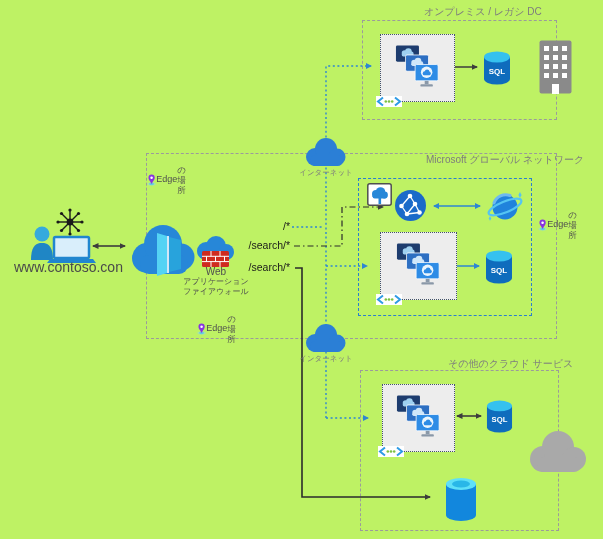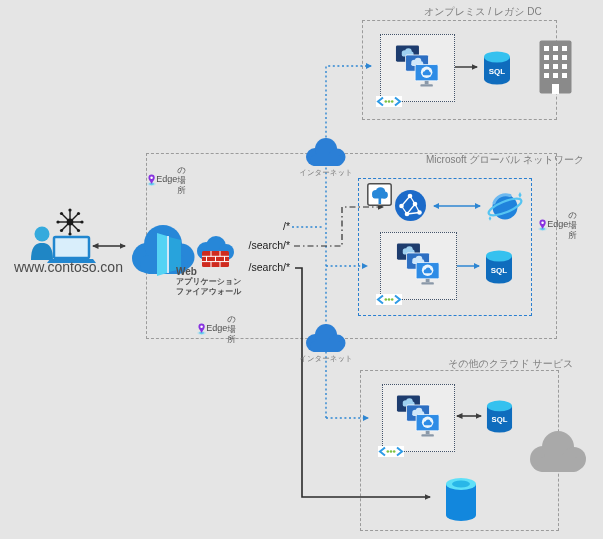--- a/index.html
+++ b/index.html
@@ -1,30 +1,30 @@
 <!DOCTYPE html>
 <html><head>
 <meta charset="utf-8">
 <style>
   html,body{margin:0;padding:0;background:#fff;}
   #canvas{
-    position:relative;width:603px;height:539px;background:#e5e5e5;
+    position:relative;width:603px;height:539px;background:#bef264;
     font-family:"Liberation Sans","DejaVu Sans",sans-serif;overflow:hidden;
   }
   .abs{position:absolute;}
   .dashed-box{position:absolute;border:1px dashed #9b9b9b;}
   .region-box{position:absolute;border:1px dashed #2a7fd0;}
   .tier{position:absolute;background:#ededed;border:1px dotted #44546a;}
   .box-title{position:absolute;font-size:10px;color:#7d7d7d;white-space:nowrap;}
   .icon-label{position:absolute;font-size:7.5px;color:#7d7d7d;text-align:center;white-space:nowrap;}
   .pin-group{position:absolute;width:40px;display:flex;align-items:center;}
   .pin-label1{font-size:9px;color:#4f4f4f;line-height:10px;margin-top:-2px;}
   .pin-label2{font-size:8.5px;color:#4f4f4f;line-height:10px;}
   .route-label{position:absolute;width:62px;text-align:right;font-size:10.5px;color:#1a1a1a;white-space:nowrap;}
-  .waf-label{position:absolute;left:176px;top:266px;width:80px;text-align:left;color:#4f4f4f;font-weight:bold;}
+  .waf-label{position:absolute;left:176px;top:266px;width:80px;text-align:center;color:#4f4f4f;}
   .waf-l1{font-size:10px;line-height:11px;}
   .waf-l2{font-size:8px;line-height:10px;}
   .domain-label{position:absolute;left:14px;top:259px;width:102px;text-align:center;font-size:14px;color:#4a4a4a;}
   svg{display:block;}
   .tier-icon{margin:7px auto 0 auto;}
   .code-badge{position:absolute;left:-5px;bottom:-6px;}
 </style>
 </head>
 <body>
 

